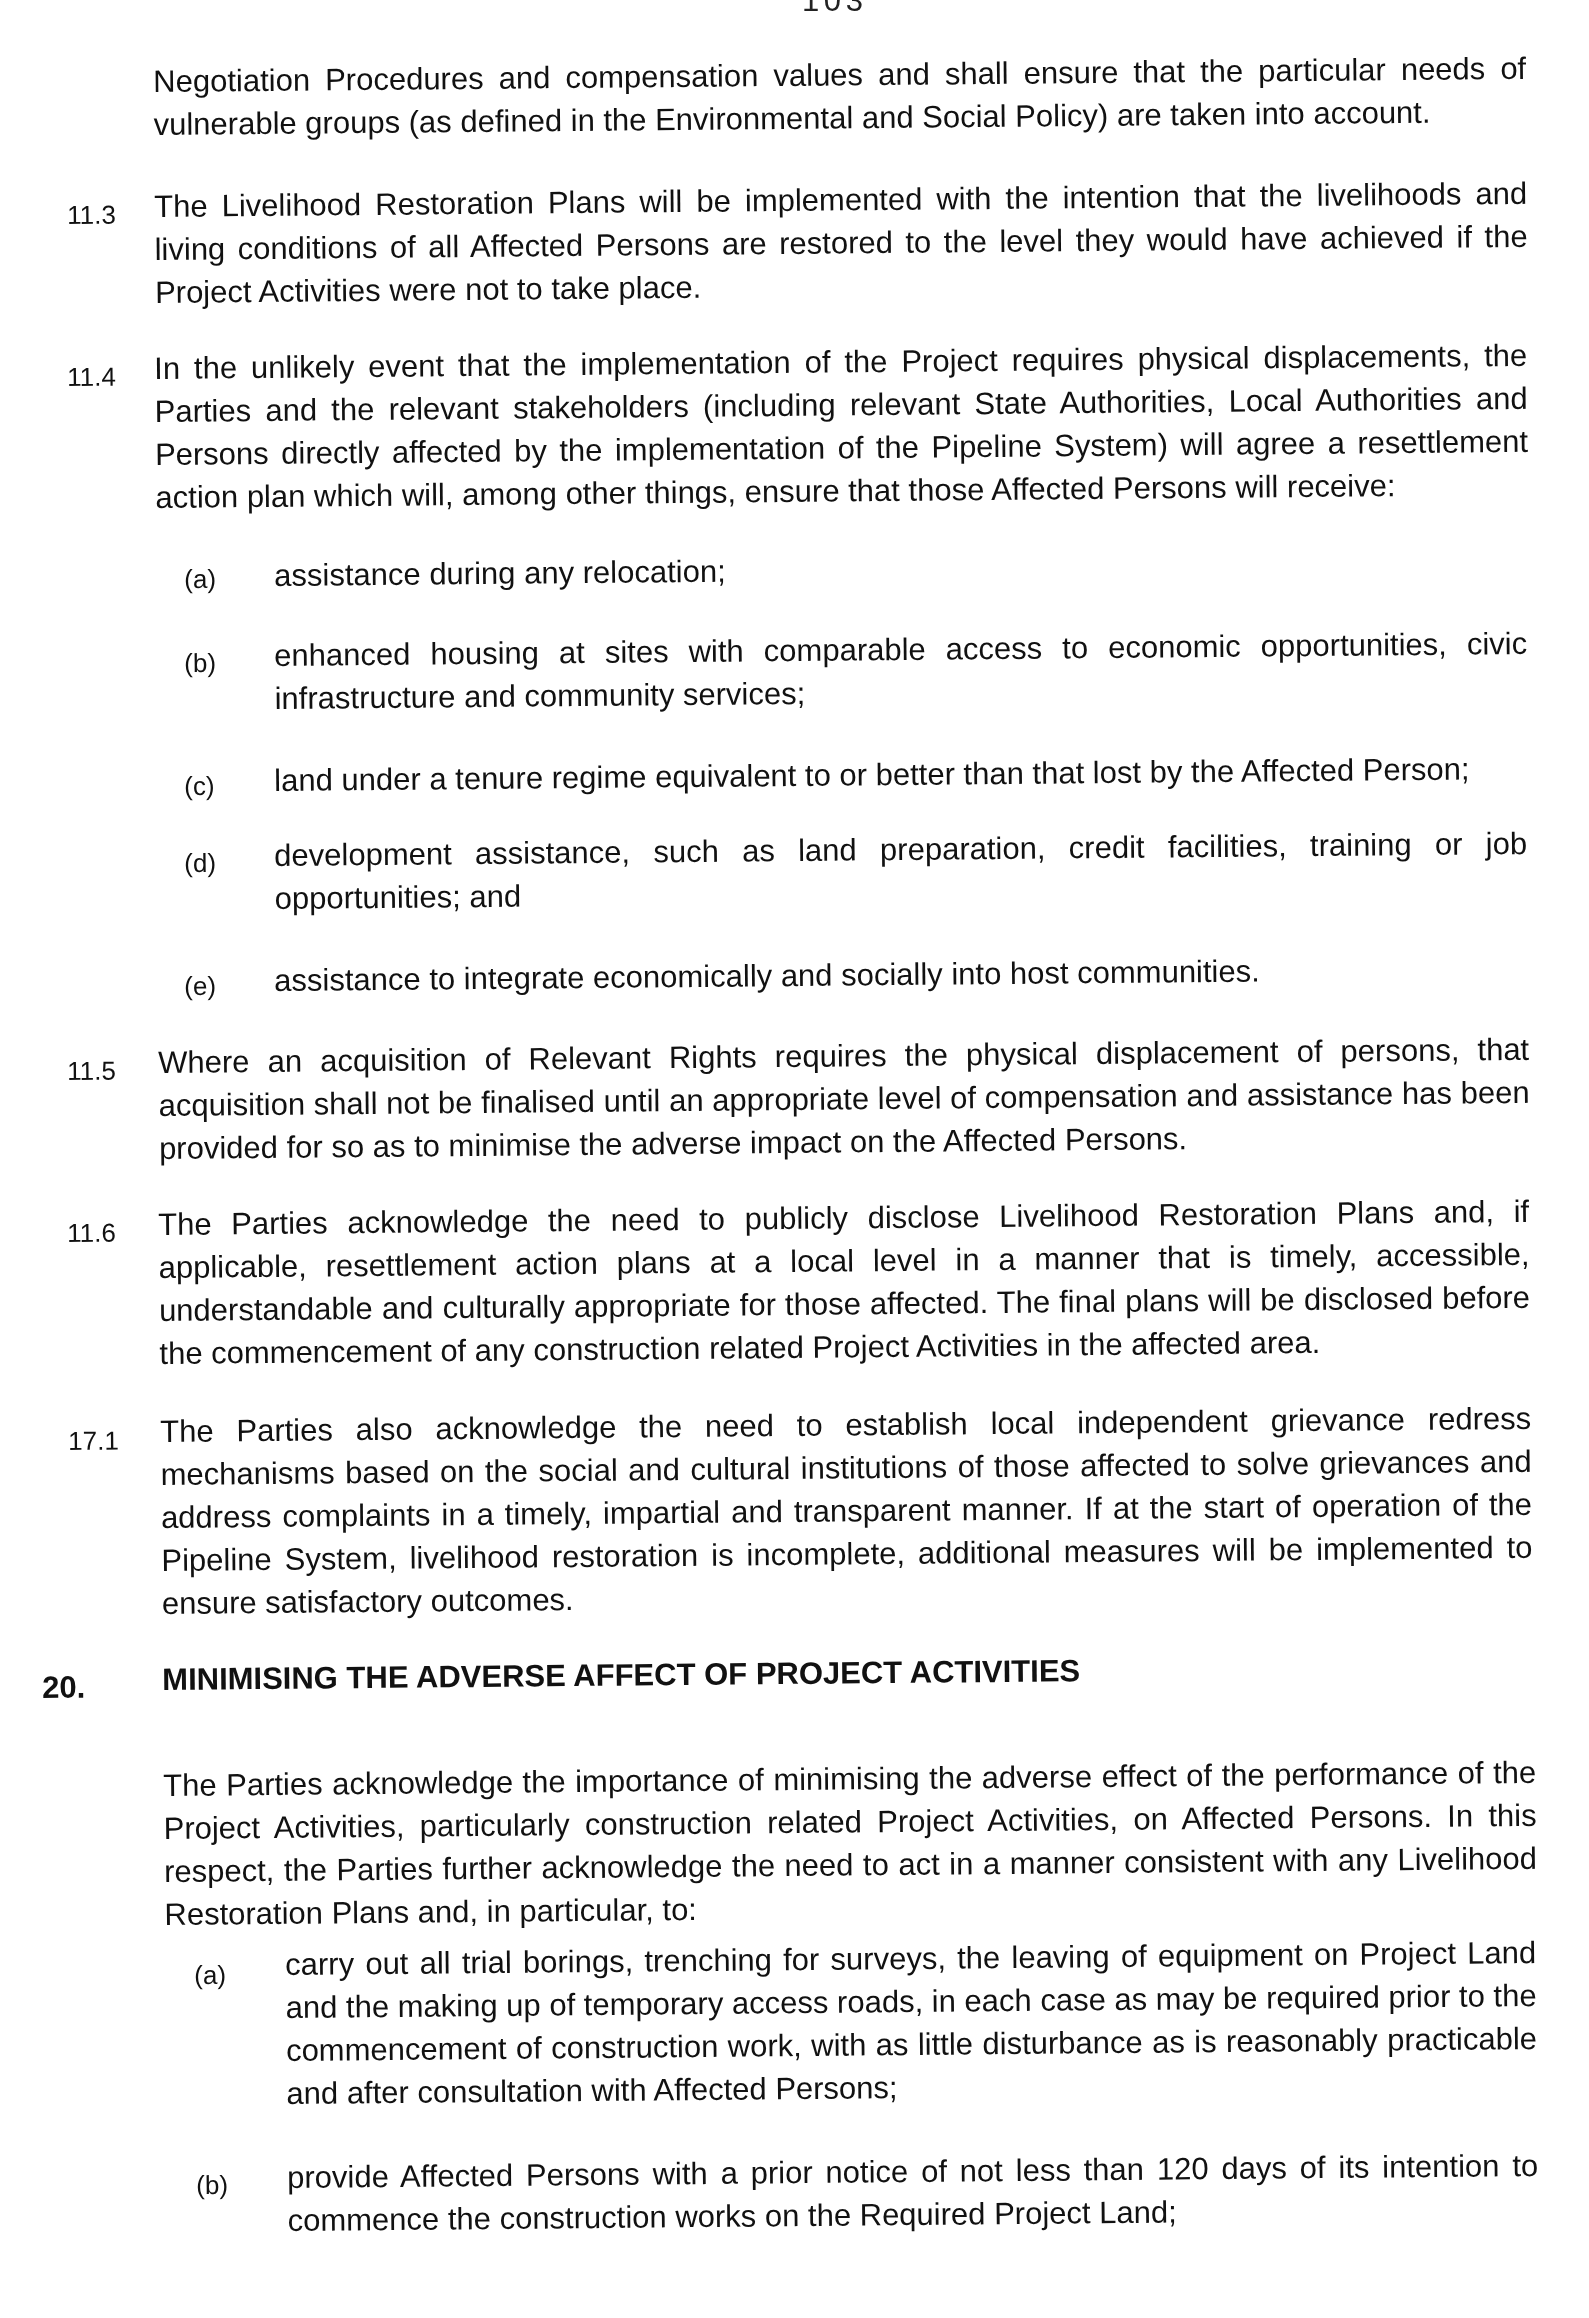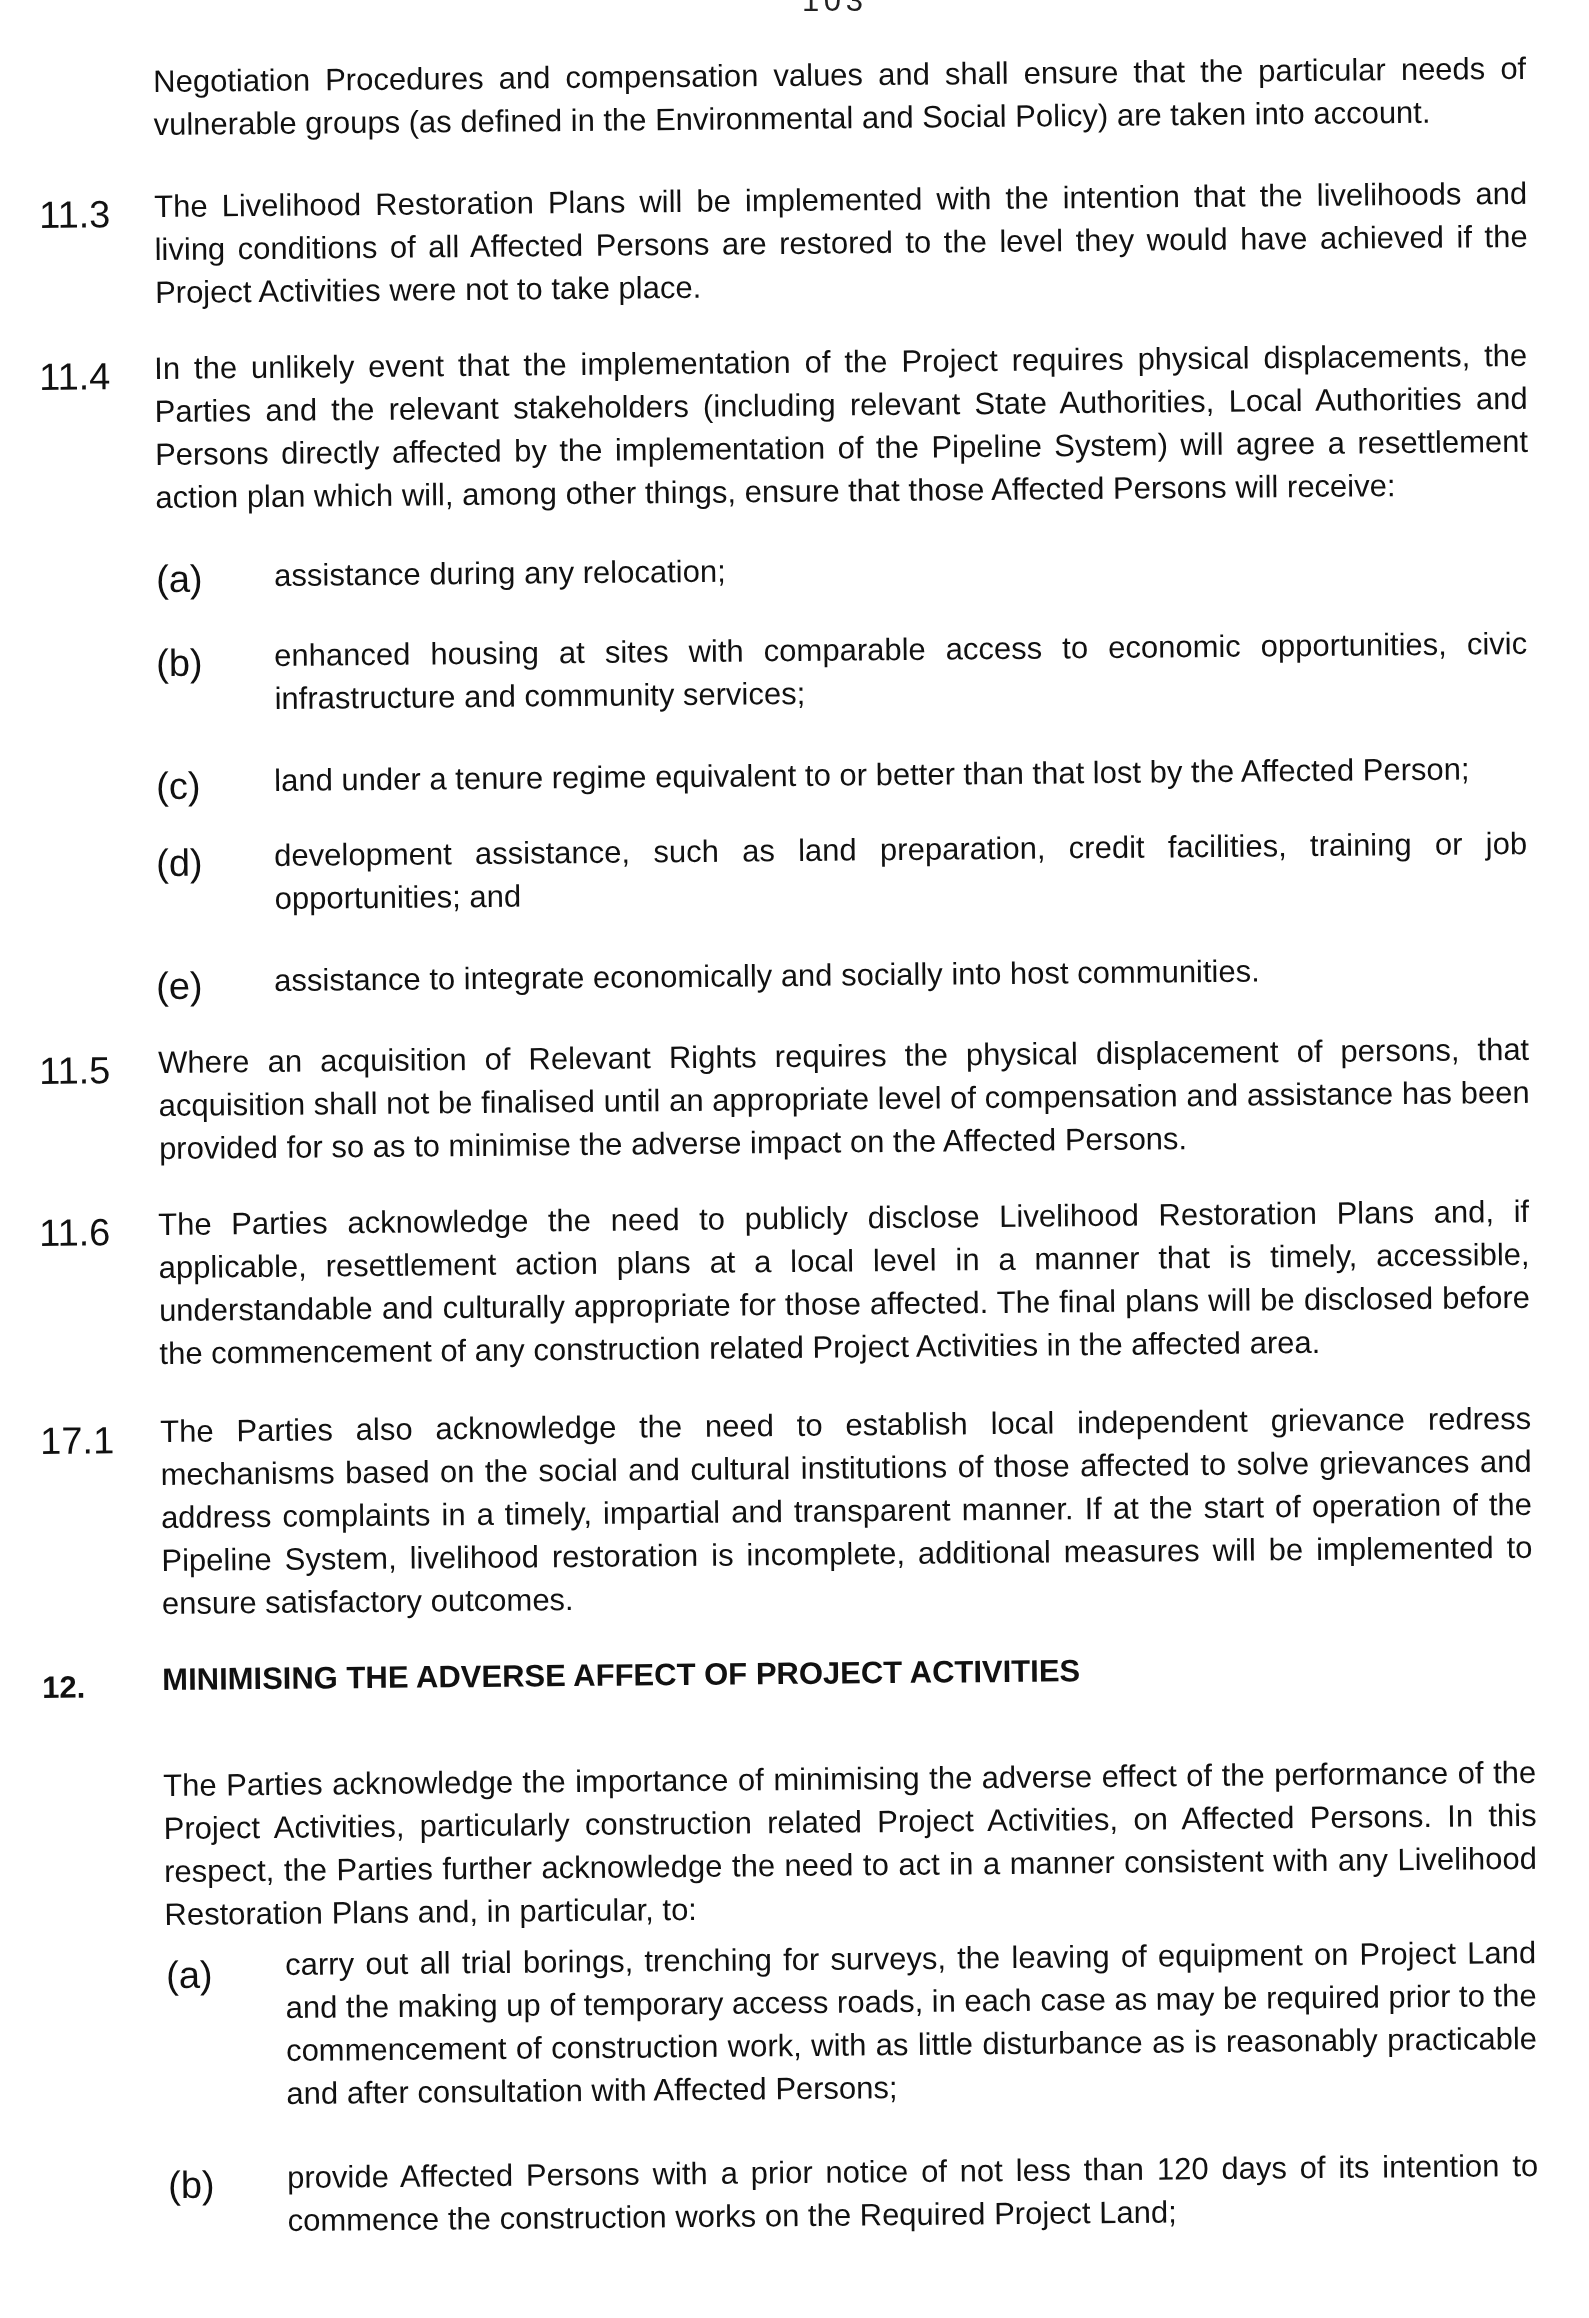--- a/index.html
+++ b/index.html
@@ -9,22 +9,22 @@
   }
   .page-num {
     position: absolute; top: -17px; left: 802px; font-size: 31px; color: #222;
     letter-spacing: 4.6px;
   }
   .para {
     position: absolute; font-size: 31px; line-height: 43px; text-align: justify;
     transform: rotate(-0.55deg); transform-origin: left top;
   }
   .num {
-    position: absolute; font-size: 38px; line-height: 43px;
-    transform: rotate(-0.55deg); transform-origin: left top;
+    position: absolute; font-size: 26px; line-height: 43px;
+    transform: rotate(-0.55deg); transform-origin: left top; margin-left: 28px;
   }
   .head {
     position: absolute; font-size: 31px; line-height: 43px; font-weight: bold;
     transform: rotate(-0.55deg); transform-origin: left top;
   }
 </style>
 </head>
 <body>
 
 <div class="page-num">103</div>
@@ -54,21 +54,21 @@
 
 <div class="num" style="left:39px; top:1050px;text-align:center;">11.5</div>
 <div class="para" style="left:158px; top:1041px; width:1371px;">Where an acquisition of Relevant Rights requires the physical displacement of persons, that acquisition shall not be finalised until an appropriate level of compensation and assistance has been provided for so as to minimise the adverse impact on the Affected Persons.</div>
 
 <div class="num" style="left:39px; top:1212px;">11.6</div>
 <div class="para" style="left:158px; top:1203px; width:1371px;">The Parties acknowledge the need to publicly disclose Livelihood Restoration Plans and, if applicable, resettlement action plans at a local level in a manner that is timely, accessible, understandable and culturally appropriate for those affected.  The final plans will be disclosed before the commencement of any construction related Project Activities in the affected area.</div>
 
 <div class="num" style="left:40px; top:1420px;">17.1</div>
 <div class="para" style="left:160px; top:1410px; width:1371px;">The Parties also acknowledge the need to establish local independent grievance redress mechanisms based on the social and cultural institutions of those affected to solve grievances and address complaints in a timely, impartial and transparent manner.  If at the start of operation of the Pipeline System, livelihood restoration is incomplete, additional measures will be implemented to ensure satisfactory outcomes.</div>
 
-<div class="head" style="left:42px; top:1666px;">12.</div>
+<div class="head" style="left:42px; top:1666px;">20.</div>
 <div class="head" style="left:162px; top:1658px;">MINIMISING THE ADVERSE AFFECT OF PROJECT ACTIVITIES</div>
 
 <div class="para" style="left:163px; top:1764px; width:1373px;">The Parties acknowledge the importance of minimising the adverse effect of the performance of the Project Activities, particularly construction related Project Activities, on Affected Persons.  In this respect, the Parties further acknowledge the need to act in a manner consistent with any Livelihood Restoration Plans and, in particular, to:</div>
 
 <div class="num" style="left:166px; top:1954px;">(a)</div>
 <div class="para" style="left:285px; top:1943px; width:1251px;">carry out all trial borings, trenching for surveys, the leaving of equipment on Project Land and the making up of temporary access roads, in each case as may be required prior to the commencement of construction work, with as little disturbance as is reasonably practicable and after consultation with Affected Persons;</div>
 
 <div class="num" style="left:168px; top:2164px;">(b)</div>
 <div class="para" style="left:287px; top:2156px; width:1251px;">provide Affected Persons with a prior notice of not less than 120 days of its intention to commence the construction works on the Required Project Land;</div>
 

